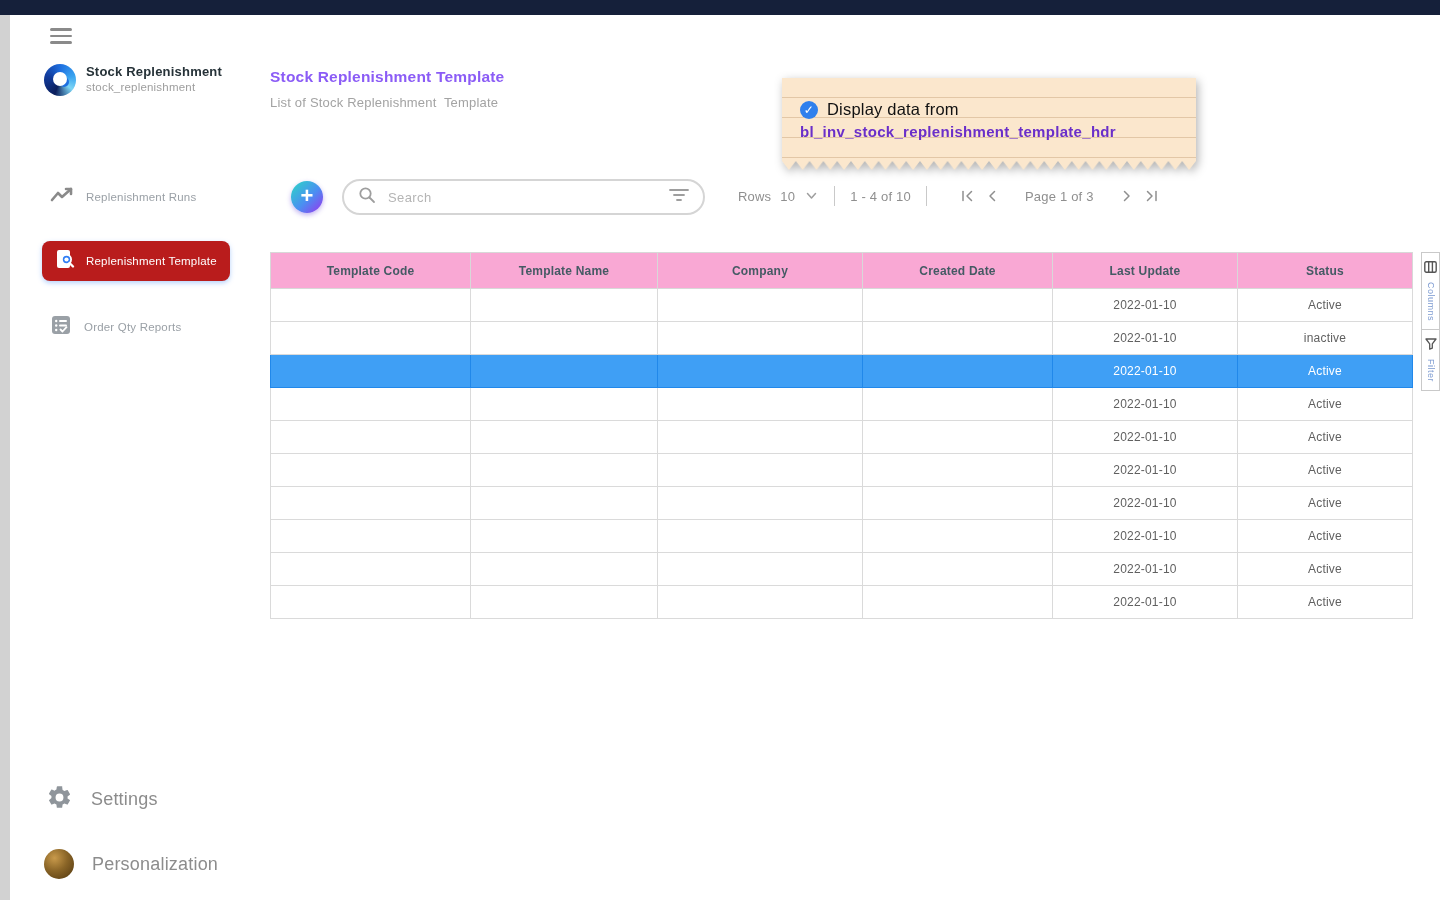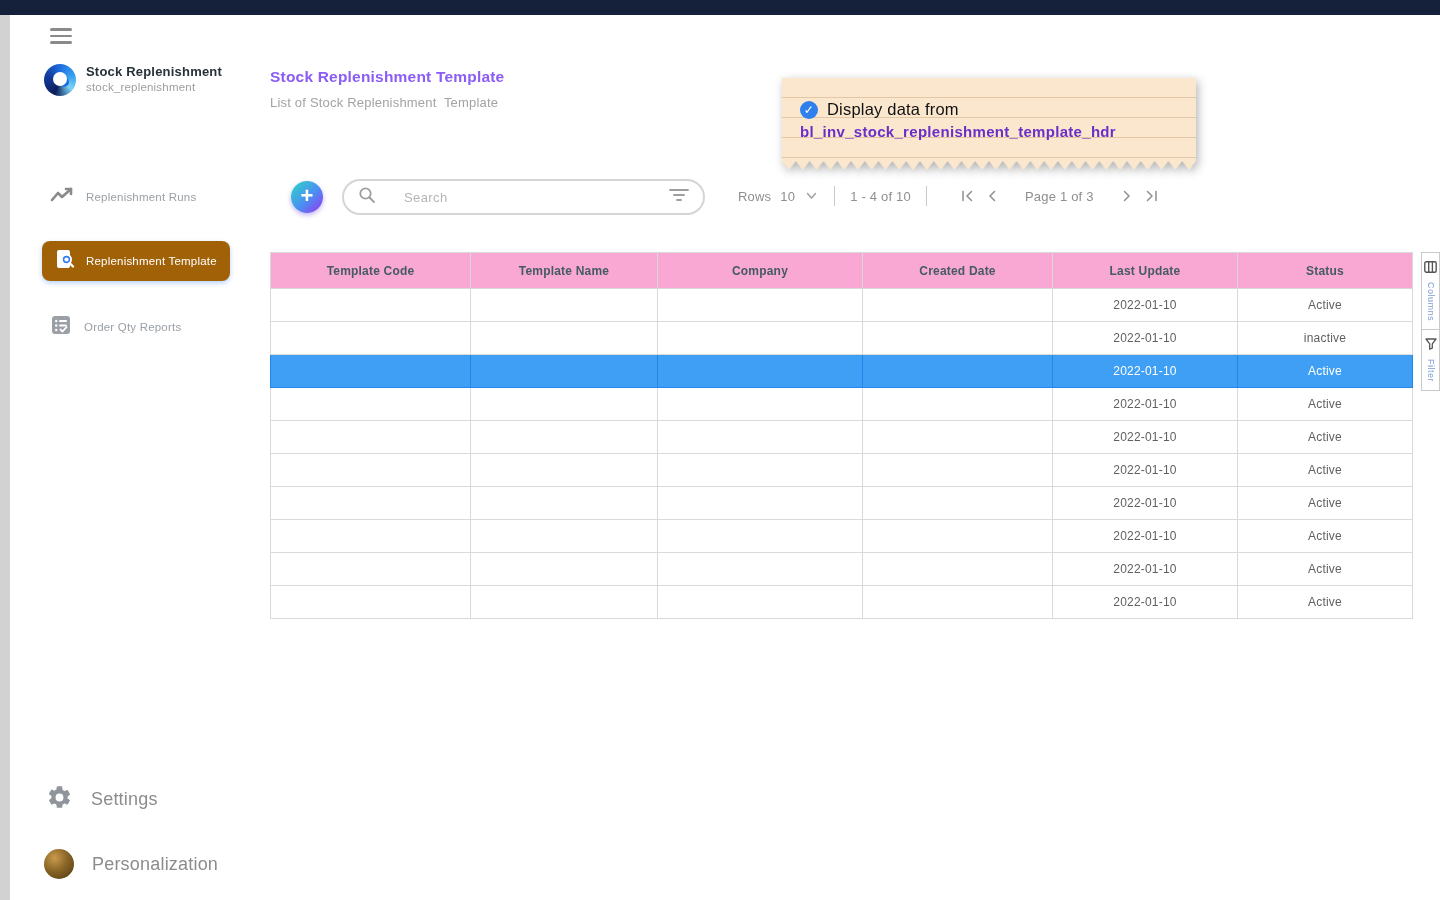--- a/index.html
+++ b/index.html
@@ -19,21 +19,21 @@
   .app-logo::after { content:""; position:absolute; left:9px; top:8px; width:14px; height:14px;
               border-radius:50%; background:#fff; box-shadow:4px 3px 0 -2px #1e6fe0; }
   .app-title { position:absolute; left:86px; top:64px; font-size:13px; font-weight:bold; color:#263238; }
   .app-subtitle { position:absolute; left:86px; top:81px; font-size:11.5px; color:#9e9e9e;text-align:center; }
 
   .nav-item { position:absolute; left:50px; display:flex; align-items:center; gap:12px; cursor:pointer; }
   .nav-item .label { font-size:11.5px; color:#9aa0a6; }
   .nav-runs { top:186px; }
   .nav-order { top:314px; }
 
-  .nav-active { position:absolute; left:42px; top:241px; width:188px; height:40px; background:#a16207;
+  .nav-active { position:absolute; left:42px; top:241px; width:188px; height:40px; background:#b91c1c;
                 border-radius:8px; display:flex; align-items:center; gap:10px; padding-left:12px;
                 box-shadow:0 2px 5px rgba(47,126,245,.35); cursor:pointer; }
   .nav-active .label { font-size:11.5px; color:#fff; }
 
   .footer-item { position:absolute; display:flex; align-items:center; gap:18px; cursor:pointer; }
   .footer-item .label { font-size:18px; color:#8c8c8c; }
   .footer-settings { left:46px; top:784px; }
   .footer-person  { left:44px; top:849px; }
   .avatar { width:30px; height:30px; border-radius:50%;
             background:radial-gradient(circle at 35% 30%, #c99a4b 0%, #8a6527 45%, #4f350f 100%); }
@@ -53,21 +53,21 @@
                 font-size:12px; display:flex; align-items:center; justify-content:center; flex:0 0 18px; }
   .note-line2 { margin-top:4px; font-size:15px; font-weight:bold; color:#6a2fc9; letter-spacing:.3px; }
   .note-zigzag { display:block; width:100%; height:9px; }
 
   
   .add-btn { position:absolute; left:291px; top:181px; width:32px; height:32px; border-radius:50%;
              background:linear-gradient(135deg, #2bd8c5 0%, #4b8ef2 55%, #9b32ee 100%);
              color:#fff; font-size:22px; font-weight:bold; display:flex; align-items:center; justify-content:center;
              cursor:pointer; box-shadow:0 2px 5px rgba(100,60,220,.4); padding-bottom:2px; }
   .search-box { position:absolute; left:342px; top:179px; width:363px; height:36px; border:2px solid #d5d5d5;
-                border-radius:18px; display:flex; align-items:center; padding:0 14px; gap:28px; background:#fff; }
+                border-radius:18px; display:flex; align-items:center; padding:0 14px; gap:12px; background:#fff; }
   .search-box input { flex:1; border:none; outline:none; font-size:13px; color:#555;
                       font-family:"Liberation Sans", sans-serif; letter-spacing:.4px; background:transparent; }
   .search-box input::placeholder { color:#b5b5b5; }
 
   .pager { position:absolute; left:738px; top:186px; display:flex; align-items:center;
            font-size:13px; color:#8f8f8f; gap:9px; }
   .pager .vdiv { width:1px; height:20px; background:#c9c9c9; margin:0 6px; }
   .pager .icon-btn { display:flex; align-items:center; cursor:pointer; padding:0 2px; }
   .pager .gap { width:8px; }
 

